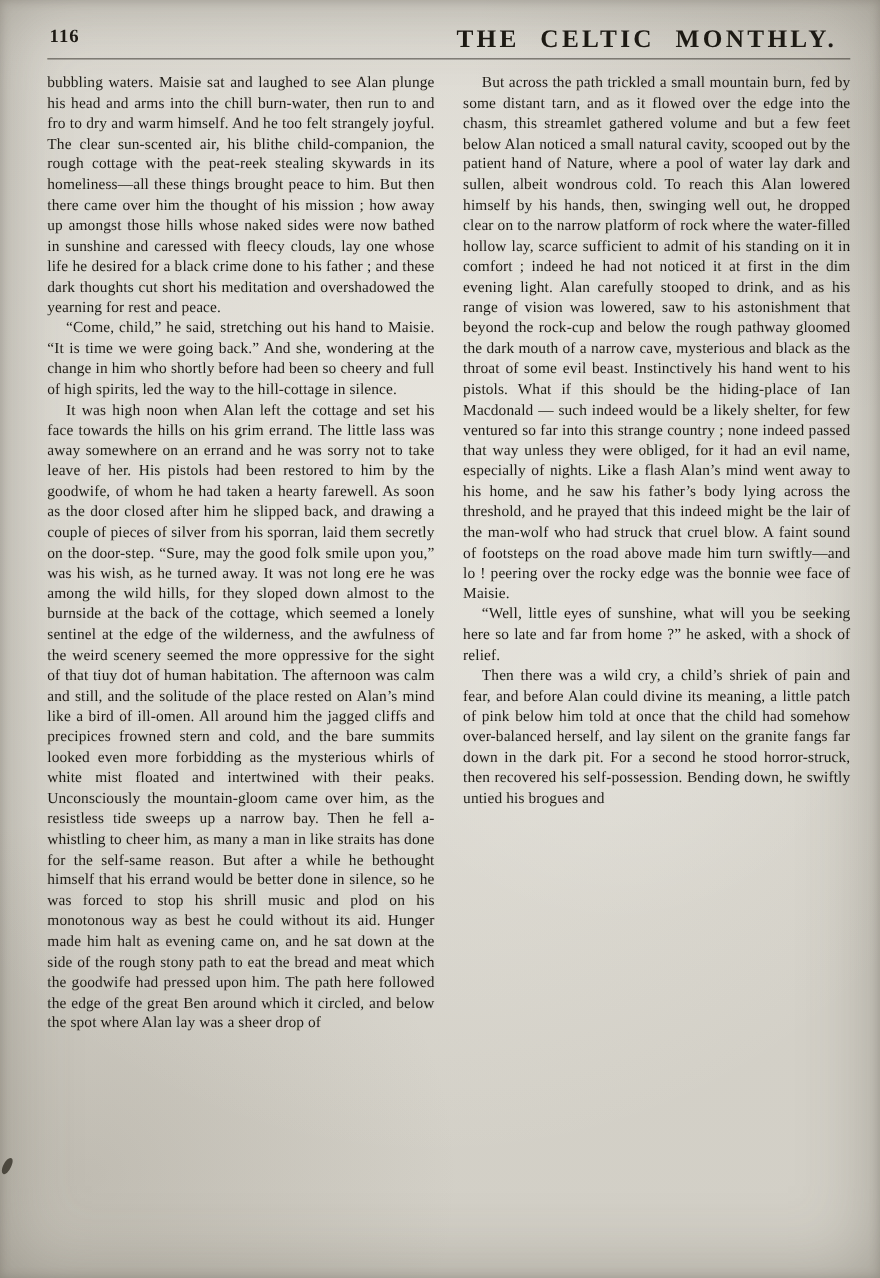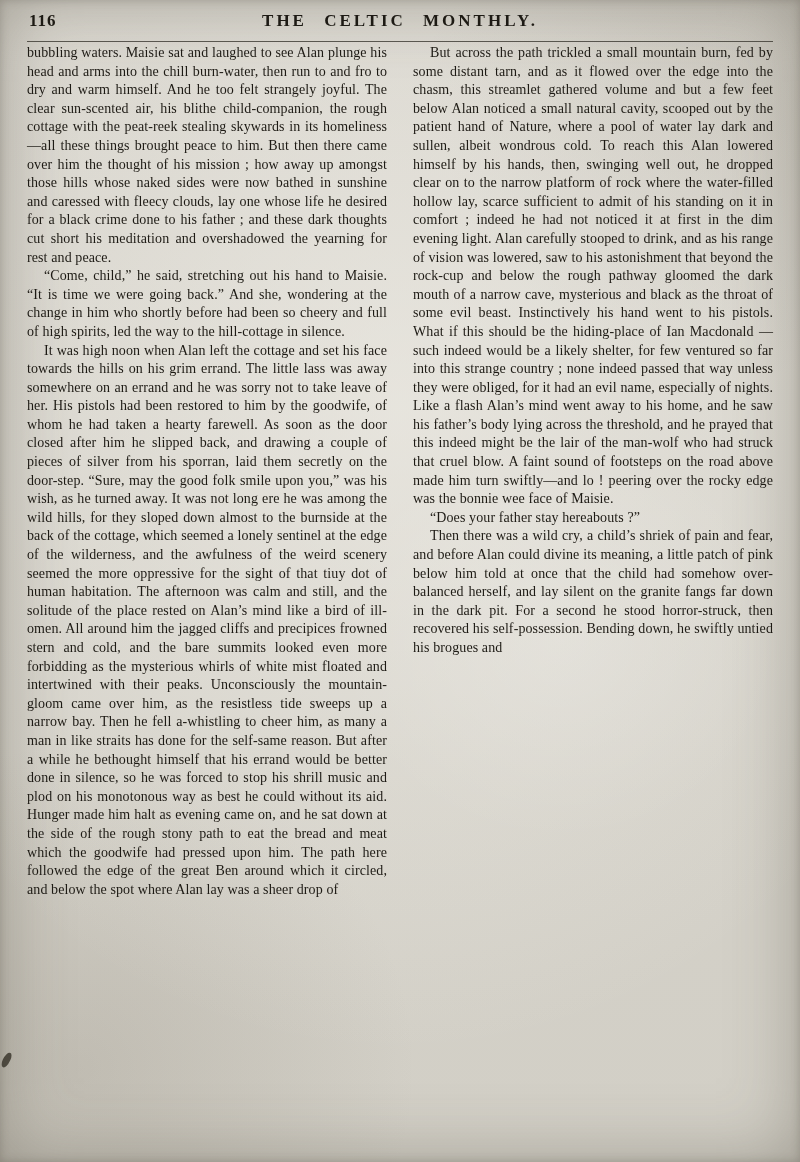--- a/index.html
+++ b/index.html
@@ -10,21 +10,21 @@
     width: 800px;
     height: 1162px;
     background: #b9b6ae;
     font-family: "Liberation Serif", "DejaVu Serif", serif;
   }
   .page {
     position: relative;
     width: 800px;
     height: 1162px;
     box-sizing: border-box;
-    padding: 6px 27px 0 27px;
+    padding: 6px 27px 0 43px;
     overflow: hidden;
     color: #1d1a14;
     background:
       radial-gradient(120% 90% at 50% 35%, rgba(245,243,237,0.55) 0%, rgba(245,243,237,0) 62%),
       radial-gradient(60% 40% at 10% 92%, rgba(118,110,96,0.20), rgba(0,0,0,0) 70%),
       radial-gradient(55% 38% at 92% 6%, rgba(118,110,96,0.16), rgba(0,0,0,0) 70%),
       radial-gradient(40% 25% at 70% 55%, rgba(255,255,255,0.18), rgba(0,0,0,0) 70%),
       linear-gradient(#d7d4cc, #d2cfc6);
     box-shadow: inset 0 0 70px rgba(75,70,58,0.38), inset 0 0 10px rgba(75,70,58,0.28);
   }
@@ -34,38 +34,38 @@
   }
   .pagenum {
     position: absolute;
     left: 2px;
     top: 5px;
     font-size: 17px;
     font-weight: bold;
     letter-spacing: 1px;
   }
   .title {
-    margin: 0;
+    margin: 12px;
     padding-top: 5px;
-    text-align: center;
-    font-size: 17px;
+    text-align: right;
+    font-size: 23px;
     font-weight: bold;
     letter-spacing: 3px;
     word-spacing: 10px;
   }
   .rule {
     height: 1px;
     background: #3a372f;
     opacity: 0.8;
     margin-top: 5px;
   }
   .columns {
     display: flex;
     gap: 26px;
-    margin-top: 2px;
+    margin-top: 13px;
   }
   .col {
     width: 360px;
     text-align: justify;
     font-size: 14px;
     line-height: 18.6px;
     letter-spacing: 0.1px;
   }
   .col p {
     margin: 0;
@@ -101,21 +101,21 @@
   <div class="columns">
 
     <div class="col">
       <p class="noindent">bubbling waters.  Maisie sat and laughed to see Alan plunge his head and arms into the chill burn-water, then run to and fro to dry and warm himself.  And he too felt strangely joyful. The clear sun-scented air, his blithe child-companion, the rough cottage with the peat-reek stealing skywards in its homeliness—all these things brought peace to him.  But then there came over him the thought of his mission&nbsp;; how away up amongst those hills whose naked sides were now bathed in sunshine and caressed with fleecy clouds, lay one whose life he desired for a black crime done to his father&nbsp;; and these dark thoughts cut short his meditation and overshadowed the yearning for rest and peace.</p>
       <p>“Come, child,” he said, stretching out his hand to Maisie.  “It is time we were going back.”  And she, wondering at the change in him who shortly before had been so cheery and full of high spirits, led the way to the hill-cottage in silence.</p>
       <p>It was high noon when Alan left the cottage and set his face towards the hills on his grim errand.  The little lass was away somewhere on an errand and he was sorry not to take leave of her.  His pistols had been restored to him by the goodwife, of whom he had taken a hearty farewell.  As soon as the door closed after him he slipped back, and drawing a couple of pieces of silver from his sporran, laid them secretly on the door-step.  “Sure, may the good folk smile upon you,” was his wish, as he turned away.  It was not long ere he was among the wild hills, for they sloped down almost to the burnside at the back of the cottage, which seemed a lonely sentinel at the edge of the wilderness, and the awfulness of the weird scenery seemed the more oppressive for the sight of that tiuy dot of human habitation.  The afternoon was calm and still, and the solitude of the place rested on Alan’s mind like a bird of ill-omen.  All around him the jagged cliffs and precipices frowned stern and cold, and the bare summits looked even more forbidding as the mysterious whirls of white mist floated and intertwined with their peaks.  Unconsciously the mountain-gloom came over him, as the resistless tide sweeps up a narrow bay.  Then he fell a-whistling to cheer him, as many a man in like straits has done for the self-same reason.  But after a while he bethought himself that his errand would be better done in silence, so he was forced to stop his shrill music and plod on his monotonous way as best he could without its aid.  Hunger made him halt as evening came on, and he sat down at the side of the rough stony path to eat the bread and meat which the goodwife had pressed upon him.  The path here followed the edge of the great Ben around which it circled, and below the spot where Alan lay was a sheer drop of</p>
     </div>
 
     <div class="col">
       <p>But across the path trickled a small mountain burn, fed by some distant tarn, and as it flowed over the edge into the chasm, this streamlet gathered volume and but a few feet below Alan noticed a small natural cavity, scooped out by the patient hand of Nature, where a pool of water lay dark and sullen, albeit wondrous cold. To reach this Alan lowered himself by his hands, then, swinging well out, he dropped clear on to the narrow platform of rock where the water-filled hollow lay, scarce sufficient to admit of his standing on it in comfort&nbsp;; indeed he had not noticed it at first in the dim evening light. Alan carefully stooped to drink, and as his range of vision was lowered, saw to his astonishment that beyond the rock-cup and below the rough pathway gloomed the dark mouth of a narrow cave, mysterious and black as the throat of some evil beast.  Instinctively his hand went to his pistols.  What if this should be the hiding-place of Ian Macdonald — such indeed would be a likely shelter, for few ventured so far into this strange country&nbsp;; none indeed passed that way unless they were obliged, for it had an evil name, especially of nights.  Like a flash Alan’s mind went away to his home, and he saw his father’s body lying across the threshold, and he prayed that this indeed might be the lair of the man-wolf who had struck that cruel blow.  A faint sound of footsteps on the road above made him turn swiftly—and lo&nbsp;! peering over the rocky edge was the bonnie wee face of Maisie.</p>
-      <p>“Does your father stay hereabouts&nbsp;?”</p>
+      <p>“Well, little eyes of sunshine, what will you be seeking here so late and far from home&nbsp;?” he asked, with a shock of relief.</p>
       <p>Then there was a wild cry, a child’s shriek of pain and fear, and before Alan could divine its meaning, a little patch of pink below him told at once that the child had somehow over-balanced herself, and lay silent on the granite fangs far down in the dark pit.  For a second he stood horror-struck, then recovered his self-possession. Bending down, he swiftly untied his brogues and</p>
     </div>
 
   </div>
 
   <div class="ink"></div>
 
 </div>
 
 </body></html>

